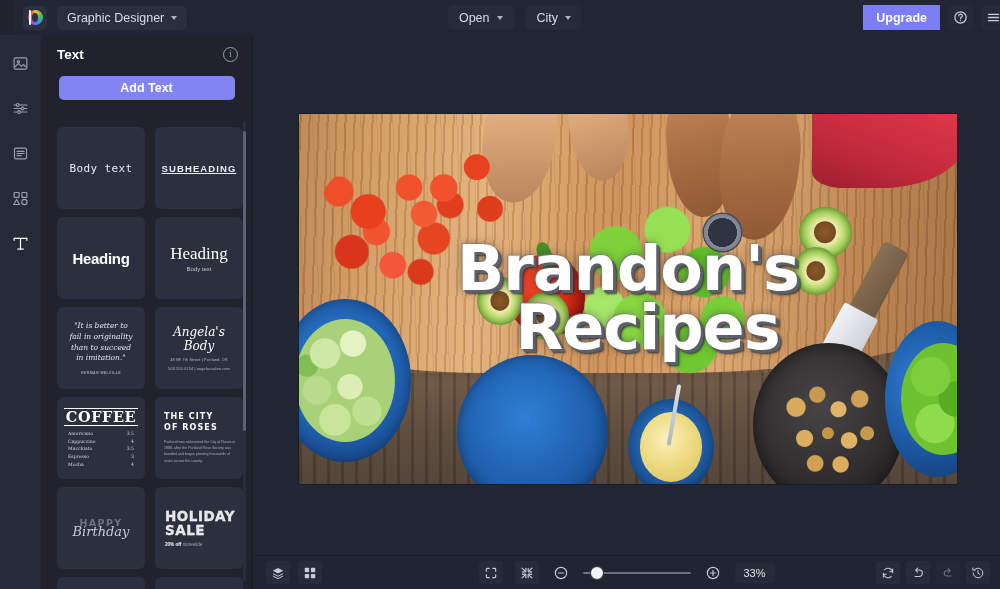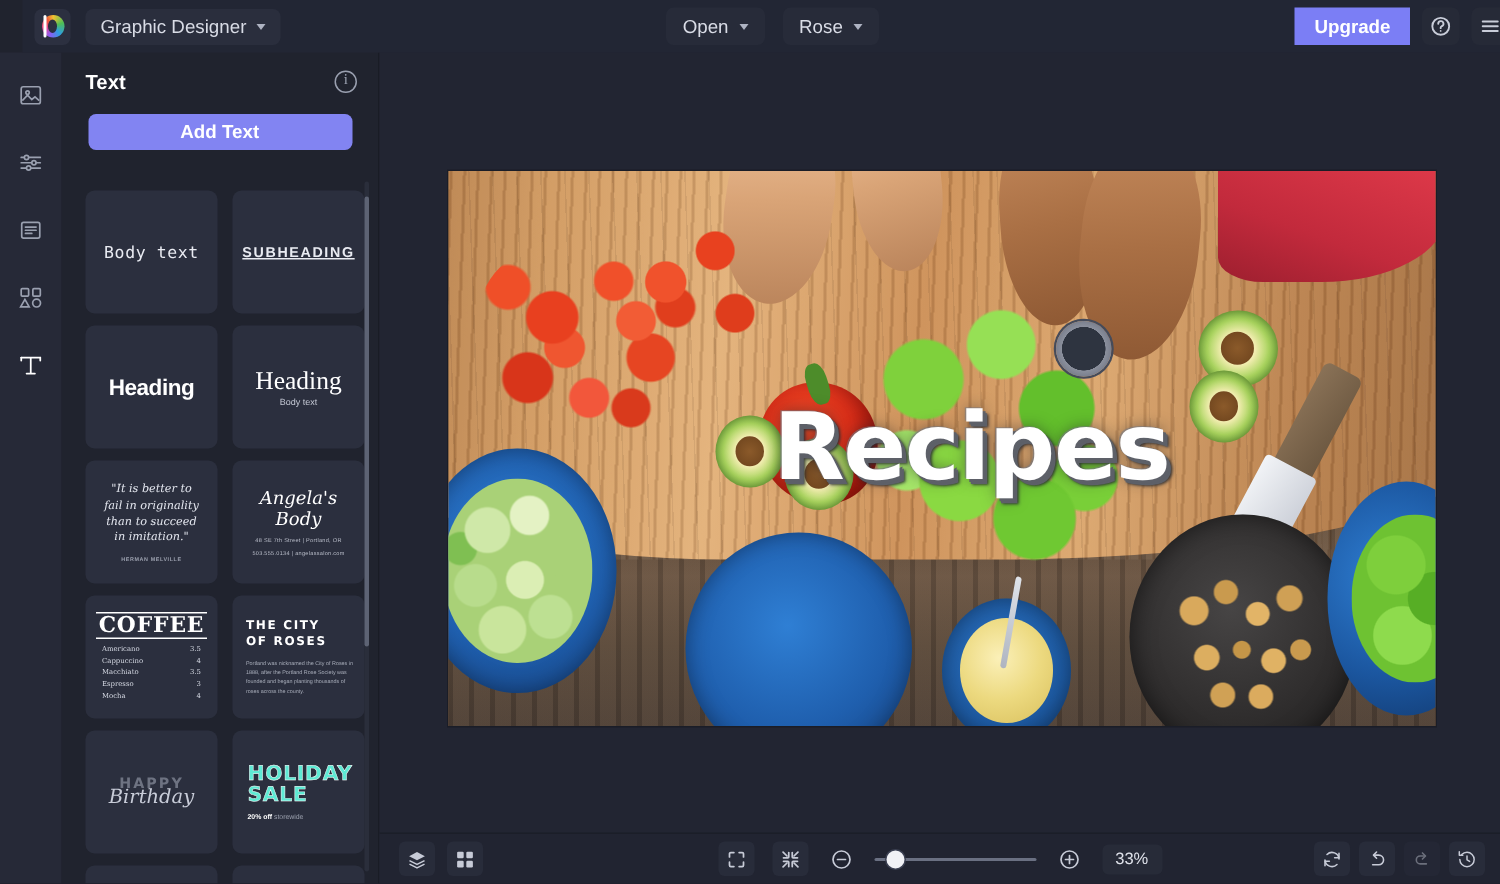--- a/index.html
+++ b/index.html
@@ -145,21 +145,21 @@
               border-top: 1.5px solid #fff; border-bottom: 1.5px solid #fff;
               padding: 0 2px; line-height: 1.1; }
   .menu { width: 100%; padding: 4px 6px 0; }
   .menu-row { display: flex; justify-content: space-between; color: #d5d9e3;
               font-size: 4.6px; padding: 1.4px 0;
               font-family: "DejaVu Serif", serif; }
   .c-happy { color: #6e7382; font-size: 9.5px; font-weight: bold; letter-spacing: 1.4px;
              font-family: "DejaVu Sans", sans-serif; }
   .c-bday { color: #c8ccd8; font-size: 13px; font-family: "DejaVu Serif", serif;
             font-style: italic; margin-top: -4px; }
-  .c-holiday { color: #5eead4; font-size: 13.5px; font-weight: bold; letter-spacing: .5px;
+  .c-holiday { color: #e5e5e5; font-size: 13.5px; font-weight: bold; letter-spacing: .5px;
                line-height: 1.05; text-align: left; width: 100%; padding-left: 5px;
                font-family: "DejaVu Sans", sans-serif; -webkit-text-stroke: .3px #fff; }
   .c-holiday-sub { font-size: 4.6px; margin-top: 5px; text-align: left; width: 100%;
                    padding-left: 5px; }
   .c-holiday-sub b { color: #fff; }
   .c-holiday-sub span { color: #9ba0ae; }
   .scrollbar {
     position: absolute; right: 6px; top: 86px; width: 3px; height: 460px;
     background: #2a2e3b; border-radius: 2px; cursor: pointer;
   }
@@ -442,21 +442,21 @@
         <span class="caret"></span>
       </div>
     </div>
 
     <div class="topbar-center">
       <button class="tb-btn">
         <span>Open</span>
         <span class="caret"></span>
       </button>
       <button class="tb-btn">
-        <span>Rose</span>
+        <span>City</span>
         <span class="caret"></span>
       </button>
     </div>
 
     <div class="topbar-right">
       <button class="upgrade-btn">Upgrade</button>
       <div class="icon-btn">
         <svg width="15" height="15" viewBox="0 0 24 24" fill="none" stroke="currentColor" stroke-width="2">
           <circle cx="12" cy="12" r="9"></circle>
           <path d="M9.3 9.3a2.8 2.8 0 1 1 3.6 2.7c-.7.3-1 .8-1 1.6v.4" stroke-linecap="round"></path>
@@ -663,20 +663,21 @@
         <div class="pan" style="left:69%;top:62%;width:23%;height:44%;">
           <div class="nuts"></div>
         </div>
 
         <div class="greens-bowl">
           <div class="greens"></div>
         </div>
       </div>
 
       <div class="canvas-title">
+        <span class="l1">Brandon's</span>
         <span class="l2">Recipes</span>
       </div>
     </div>
   </div>
 
   <div class="bottombar">
     <div class="bb-left">
       <div class="bb-btn">
         <svg width="14" height="14" viewBox="0 0 24 24" fill="none" stroke="currentColor" stroke-width="1.7" stroke-linejoin="round">
           <path d="M12 3.5l9 4.7-9 4.7-9-4.7z" fill="currentColor" stroke="none"></path>

